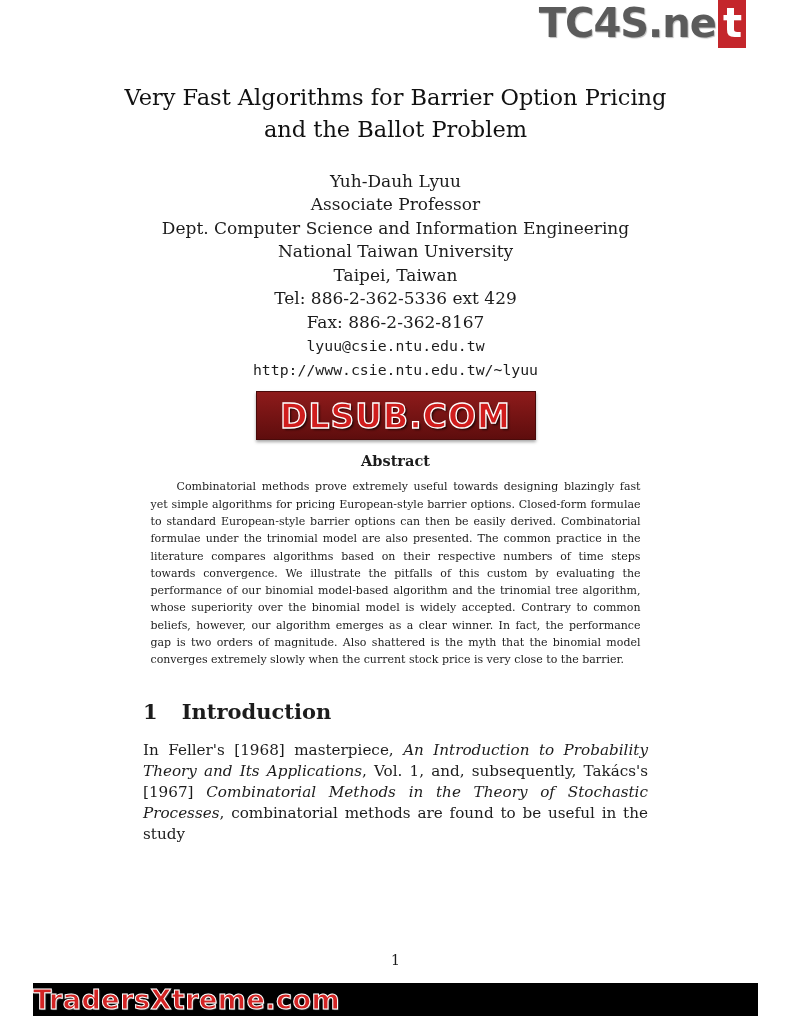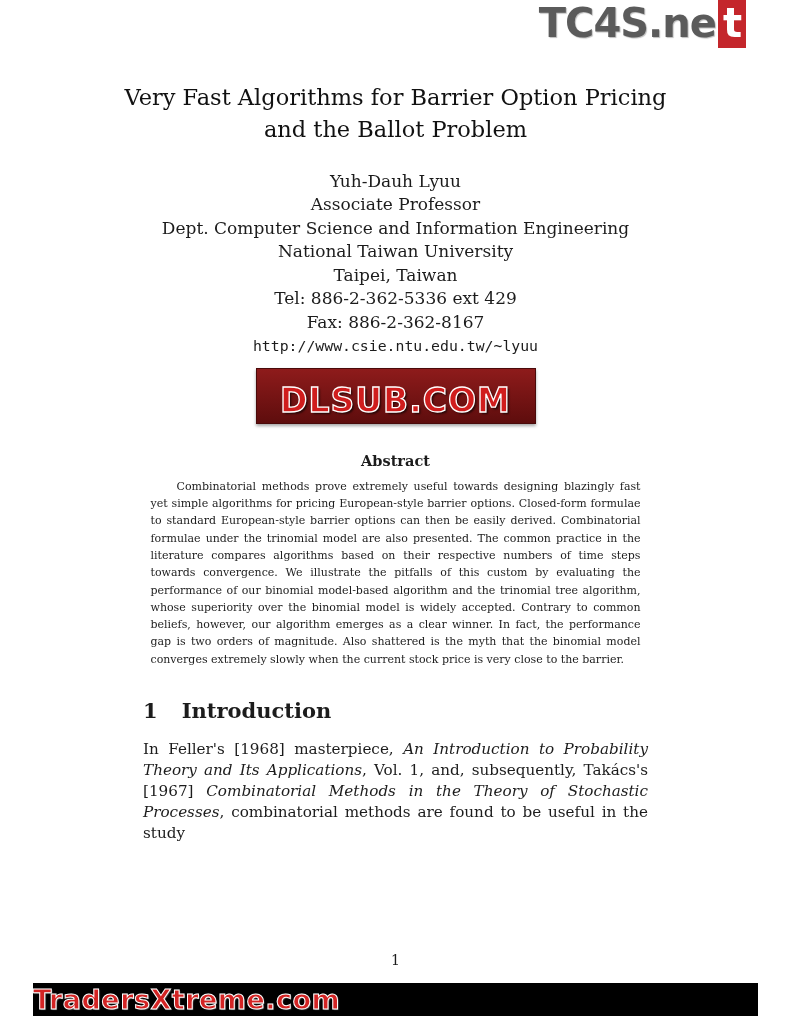--- a/index.html
+++ b/index.html
@@ -58,35 +58,35 @@
   }
 
   
   .dlsub {
     width: 278px;
     margin: 10px auto 0 auto;
     background: linear-gradient(#8e1b1b, #5e0d0d);
     border: 1px solid #4a0a0a;
     box-shadow: 0 2px 3px rgba(0,0,0,0.35);
     text-align: center;
-    padding: 12px 0 3px 0;
+    padding: 5px 0 3px 0;
   }
   .dlsub .dlsub-text {
     font-family: "DejaVu Sans", "Liberation Sans", sans-serif;
     font-weight: bold;
     font-size: 33px;
     letter-spacing: 1px;
     color: #d01d1d;
     -webkit-text-stroke: 1.3px #ffffff;
     text-shadow: 2px 2px 2px rgba(0,0,0,0.6);
   }
 
   
   .abstract-heading {
-    margin-top: 28px;
+    margin-top: 12px;
     text-align: center;
     font-weight: bold;
     font-size: 14.5px;
   }
   .abstract-body {
     width: 490px;
     margin: 9px auto 12px auto;
     font-size: 11px;
     line-height: 17.3px;
     text-align: justify;
@@ -153,20 +153,21 @@
   </div>
 
   <div class="authorblock">
     <span class="line">Yuh-Dauh Lyuu</span>
     <span class="line">Associate Professor</span>
     <span class="line">Dept. Computer Science and Information Engineering</span>
     <span class="line">National Taiwan University</span>
     <span class="line">Taipei, Taiwan</span>
     <span class="line">Tel: 886-2-362-5336 ext 429</span>
     <span class="line">Fax: 886-2-362-8167</span>
+    <span class="line mono">lyuu@csie.ntu.edu.tw</span>
     <span class="line mono">http://www.csie.ntu.edu.tw/~lyuu</span>
   </div>
 
   <div class="dlsub">
     <span class="dlsub-text">DLSUB.COM</span>
   </div>
 
   <div class="abstract-heading">Abstract</div>
   <p class="abstract-body">Combinatorial methods prove extremely useful towards designing blazingly fast yet simple algorithms for pricing European-style barrier options. Closed-form formulae to standard European-style barrier options can then be easily derived. Combinatorial formulae under the trinomial model are also presented. The common practice in the literature compares algorithms based on their respective numbers of time steps towards convergence. We illustrate the pitfalls of this custom by evaluating the performance of our binomial model-based algorithm and the trinomial tree algorithm, whose superiority over the binomial model is widely accepted. Contrary to common beliefs, however, our algorithm emerges as a clear winner. In fact, the performance gap is two orders of magnitude. Also shattered is the myth that the binomial model converges extremely slowly when the current stock price is very close to the barrier.</p>
 

